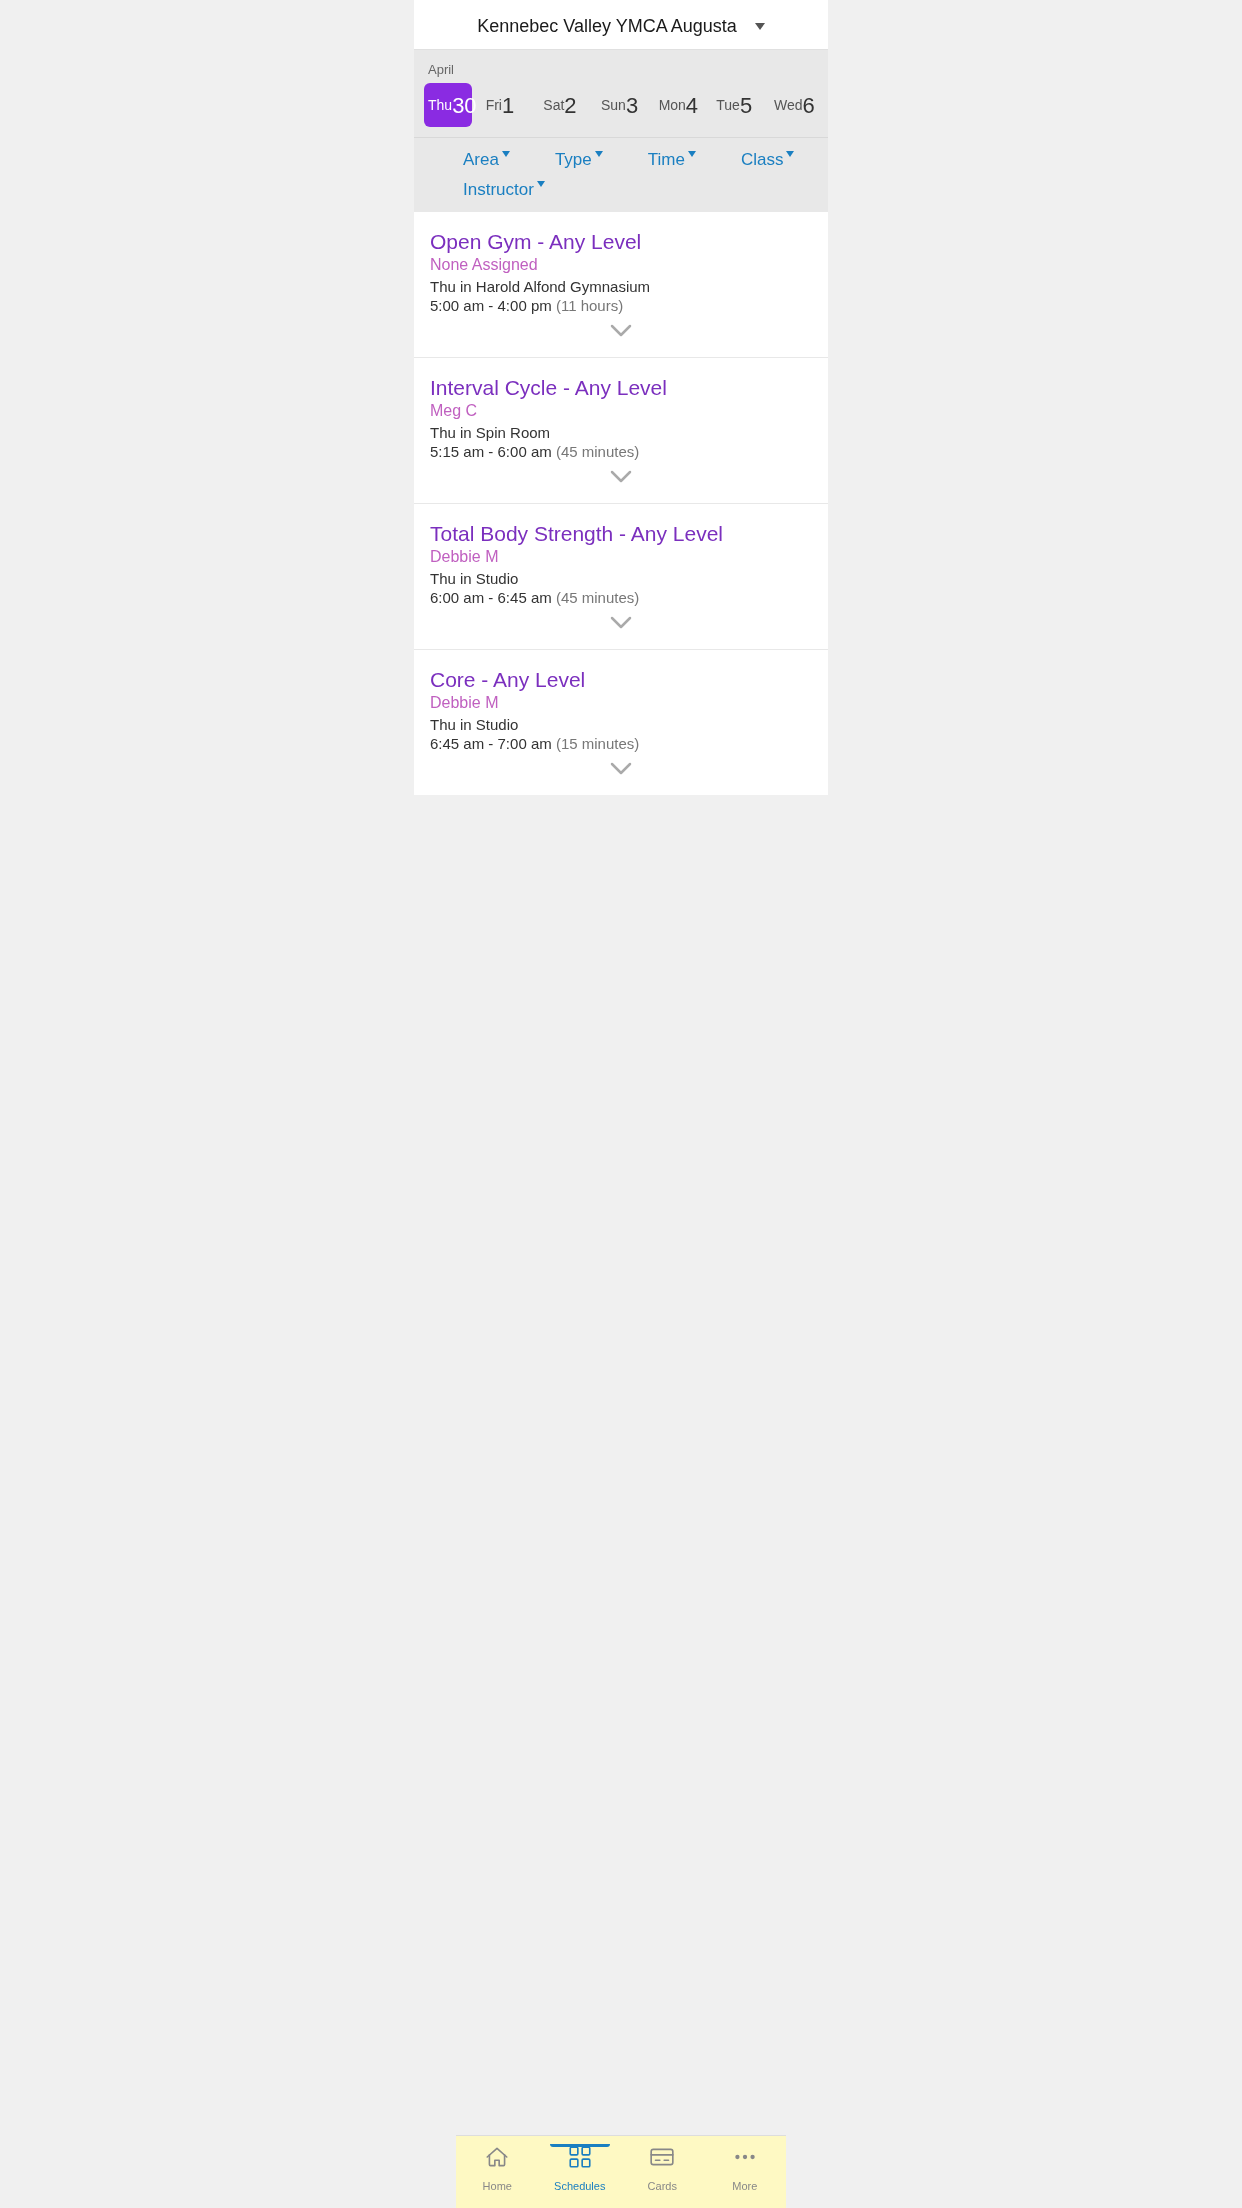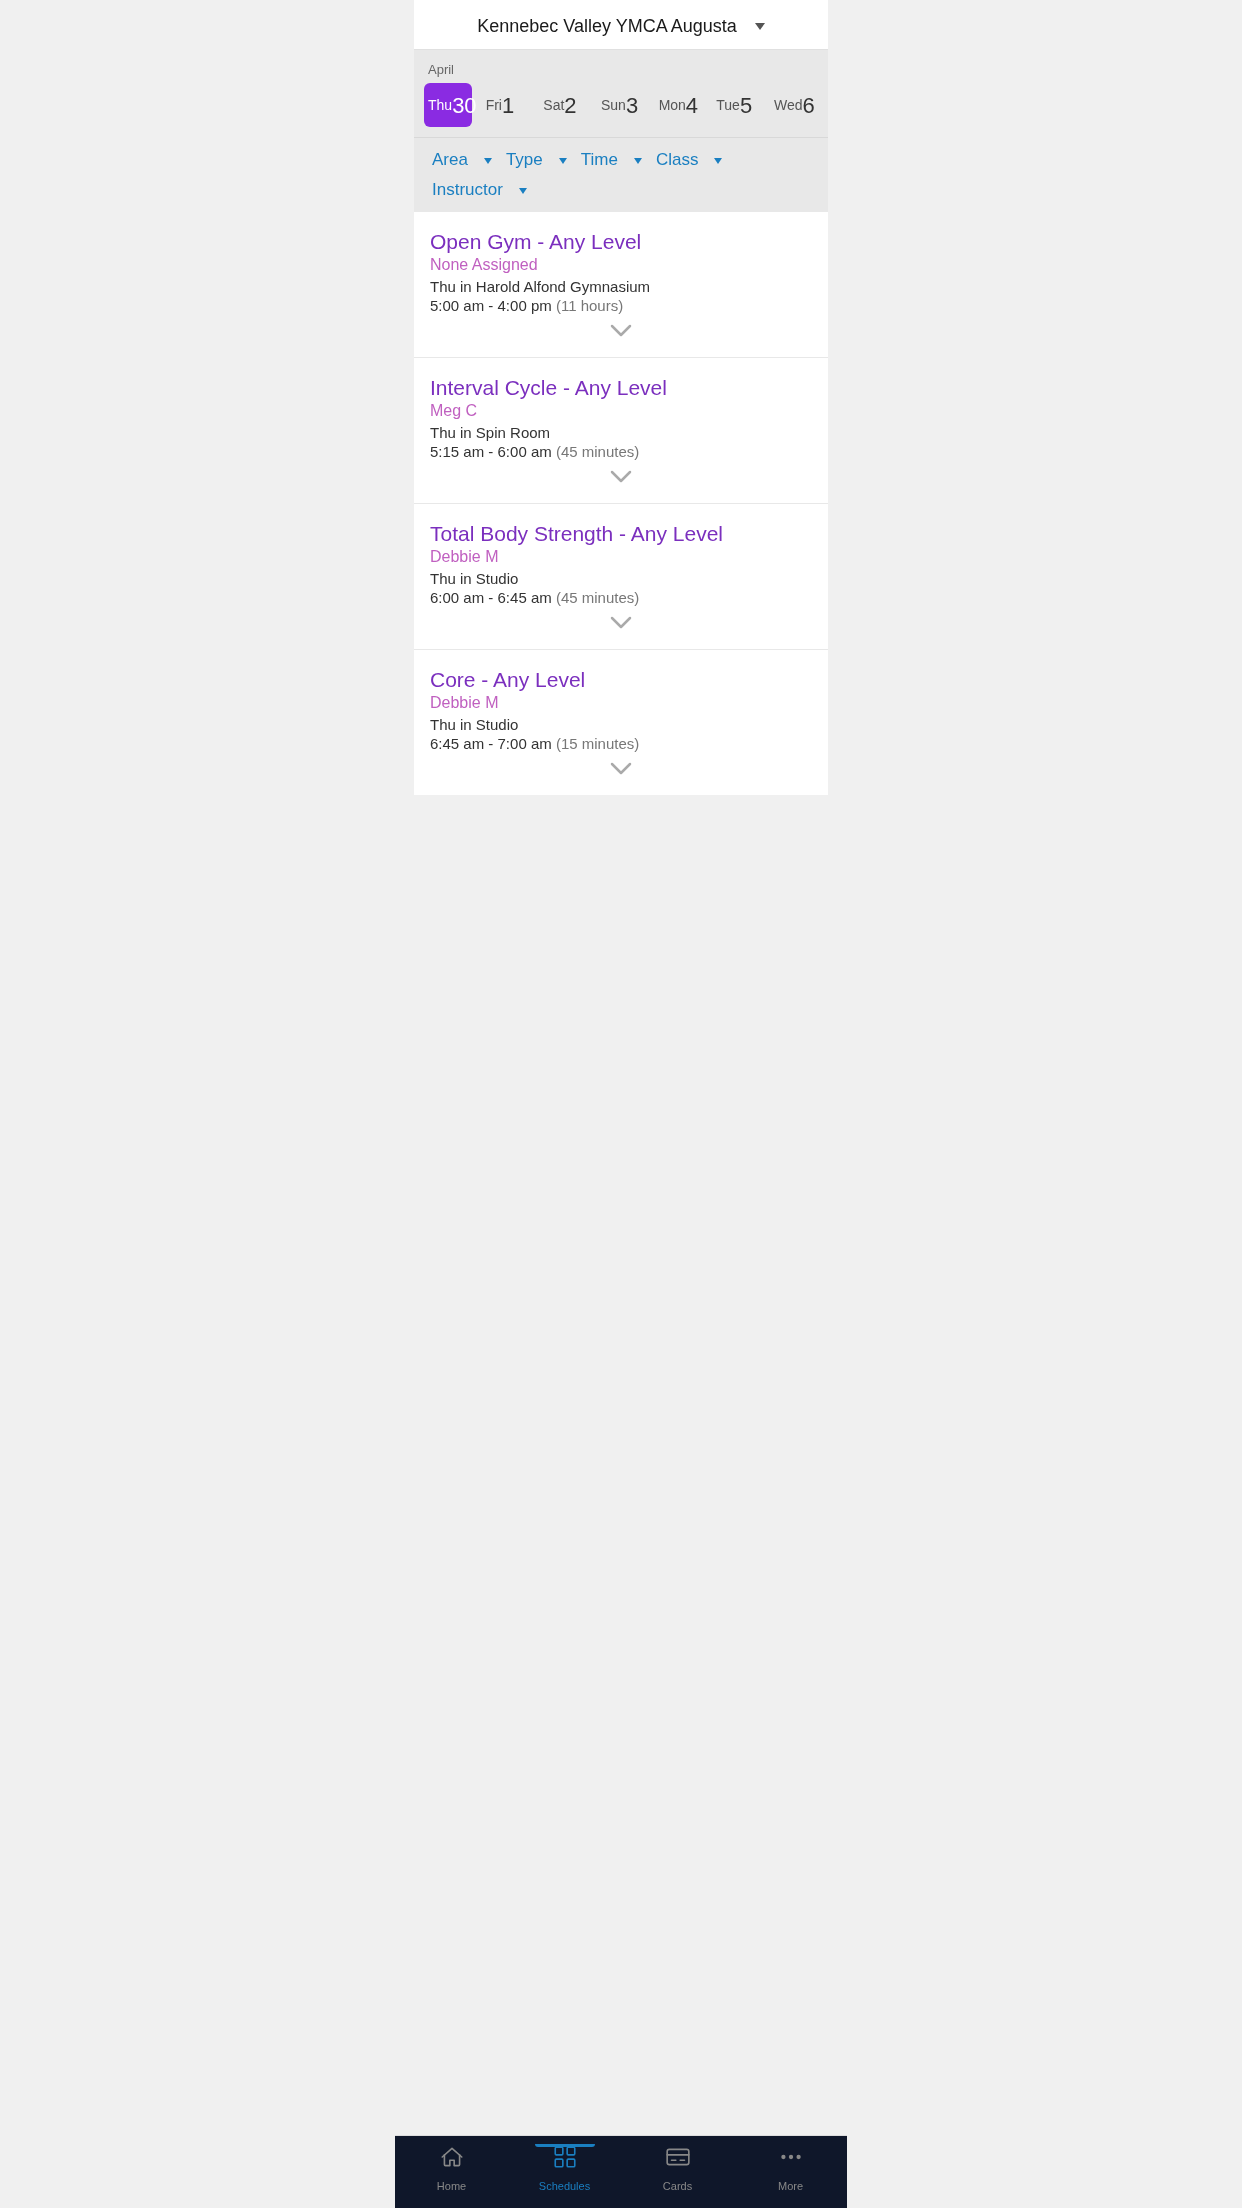--- a/index.html
+++ b/index.html
@@ -84,28 +84,28 @@
       background: #e8e8e8;
       padding: 10px 14px;
       display: flex;
       gap: 6px;
       align-items: center;
       flex-wrap: wrap;
       border-top: 1px solid #d8d8d8;
     }
     .filter-btn {
       display: inline-flex;
-      align-items: center;
-      gap: 16px;
+      gap: 3px;
       color: #1a7fc1;
       font-size: 17px;
       cursor: pointer;
       background: none;
       border: none;
       padding: 2px 4px;
+      margin-left: 31px;
     }
     .filter-btn .arrow {
       width: 0; height: 0;
       border-left: 4px solid transparent;
       border-right: 4px solid transparent;
       border-top: 6px solid #1a7fc1;
       display: inline-block;
       margin-top: 1px;
     }
 
@@ -155,22 +155,22 @@
       color: #aaa;
       font-size: 18px;
     }
 
     
     .bottom-nav {
       position: fixed;
       bottom: 0;
       left: 50%;
       transform: translateX(-50%);
-      width: 452px;
-      background: #0f172a;
+      width: 330px;
+      background: #fef9c3;
       border-top: 1px solid #ddd;
       display: flex;
       justify-content: space-around;
       padding: 8px 0 16px;
     }
     .nav-item {
       display: flex;
       flex-direction: column;
       align-items: center;
       gap: 4px;

